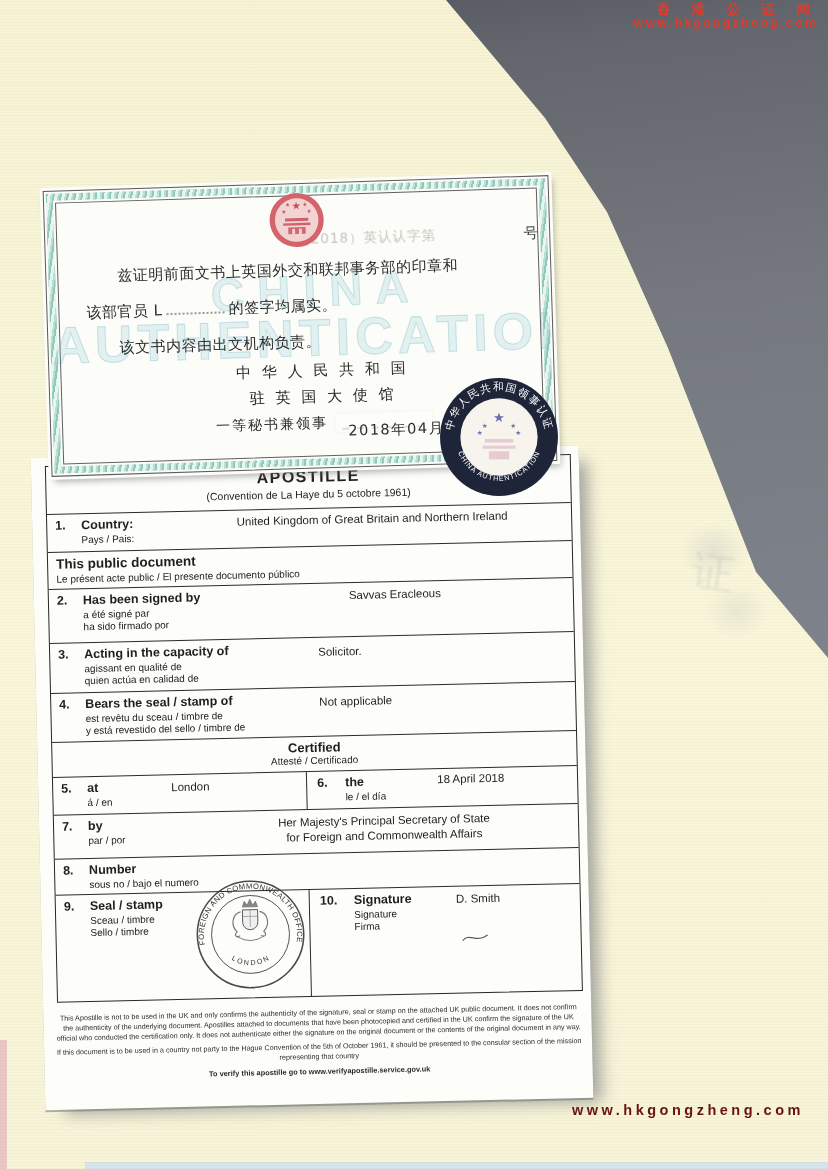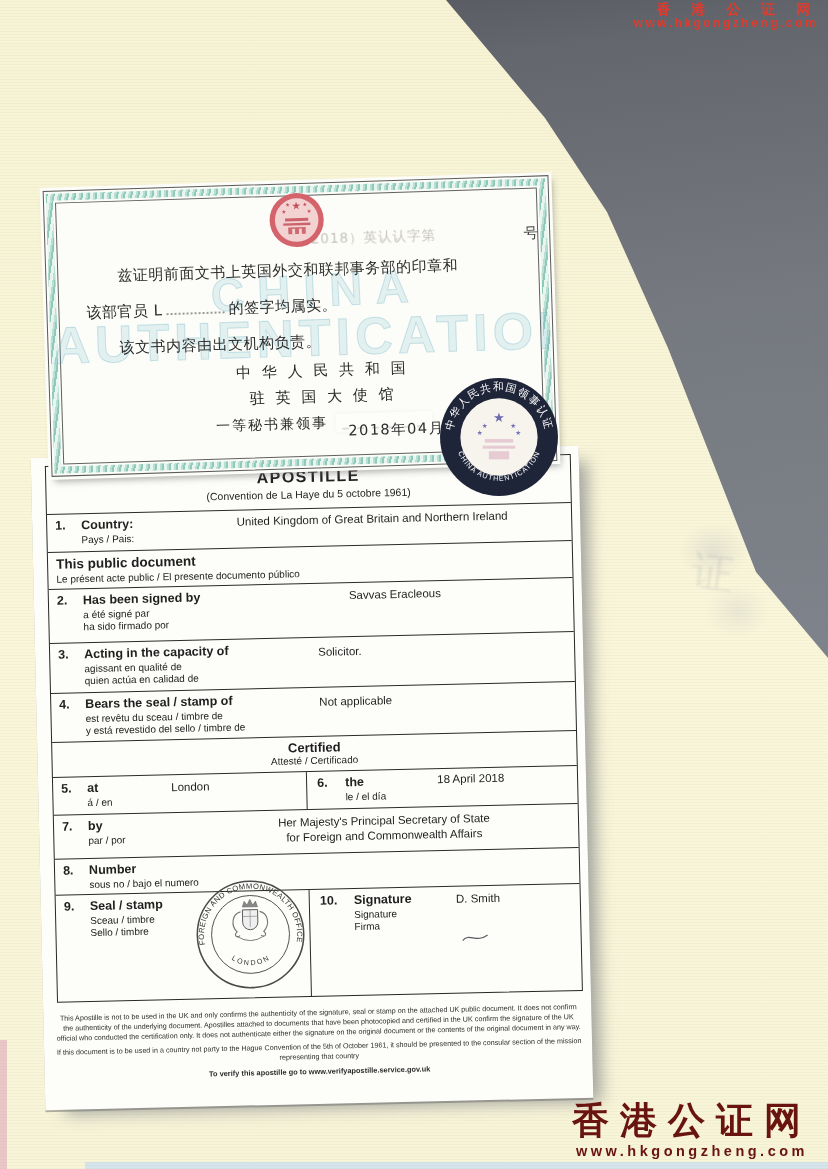--- a/index.html
+++ b/index.html
@@ -326,20 +326,19 @@
       <div class="p2">If this document is to be used in a country not party to the Hague Convention of the 5th of October 1961, it should be presented to the consular section of the mission representing that country</div>
       <div class="p3">To verify this apostille go to www.verifyapostille.service.gov.uk</div>
     </div>
   </div>
 
   <div class="ghost">
       <span>证</span>
     </div>
 
   <div class="wm-bottom">
-    <div class="l1">香港公证网</div>
     <div class="l2">www.hkgongzheng.com</div>
   </div>
 
   <div class="edge-pink"></div>
   <div class="edge-blue"></div>
   <div class="scanlines"></div>
 </div>
 
 </body></html>

